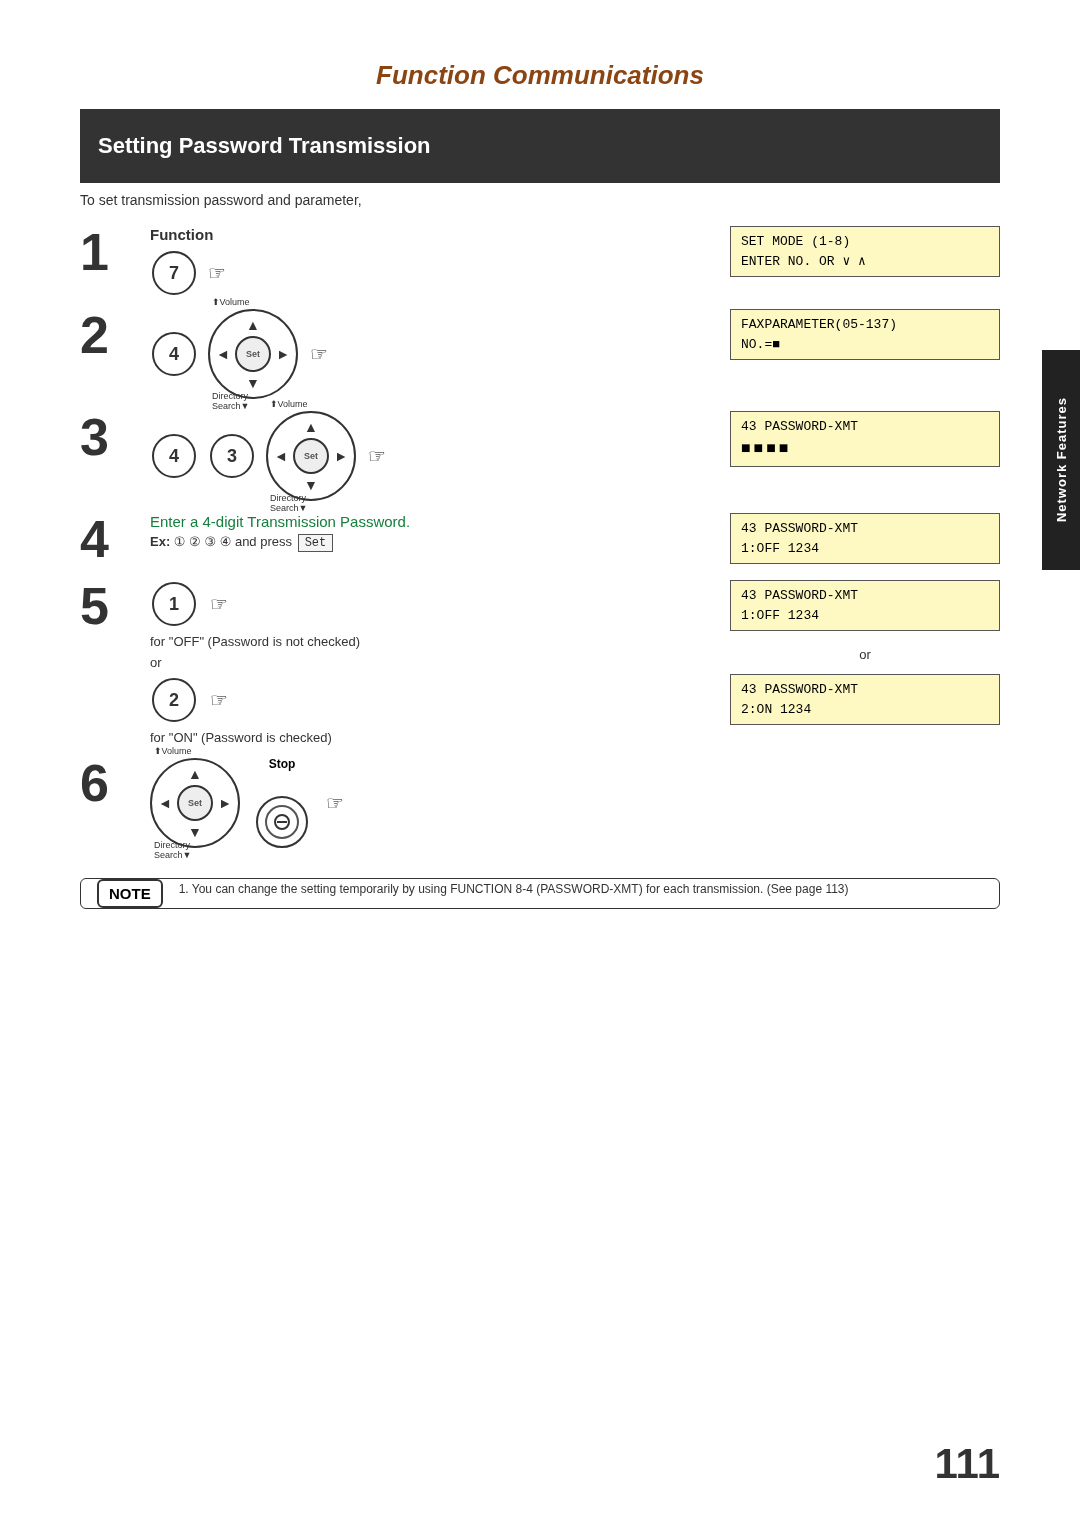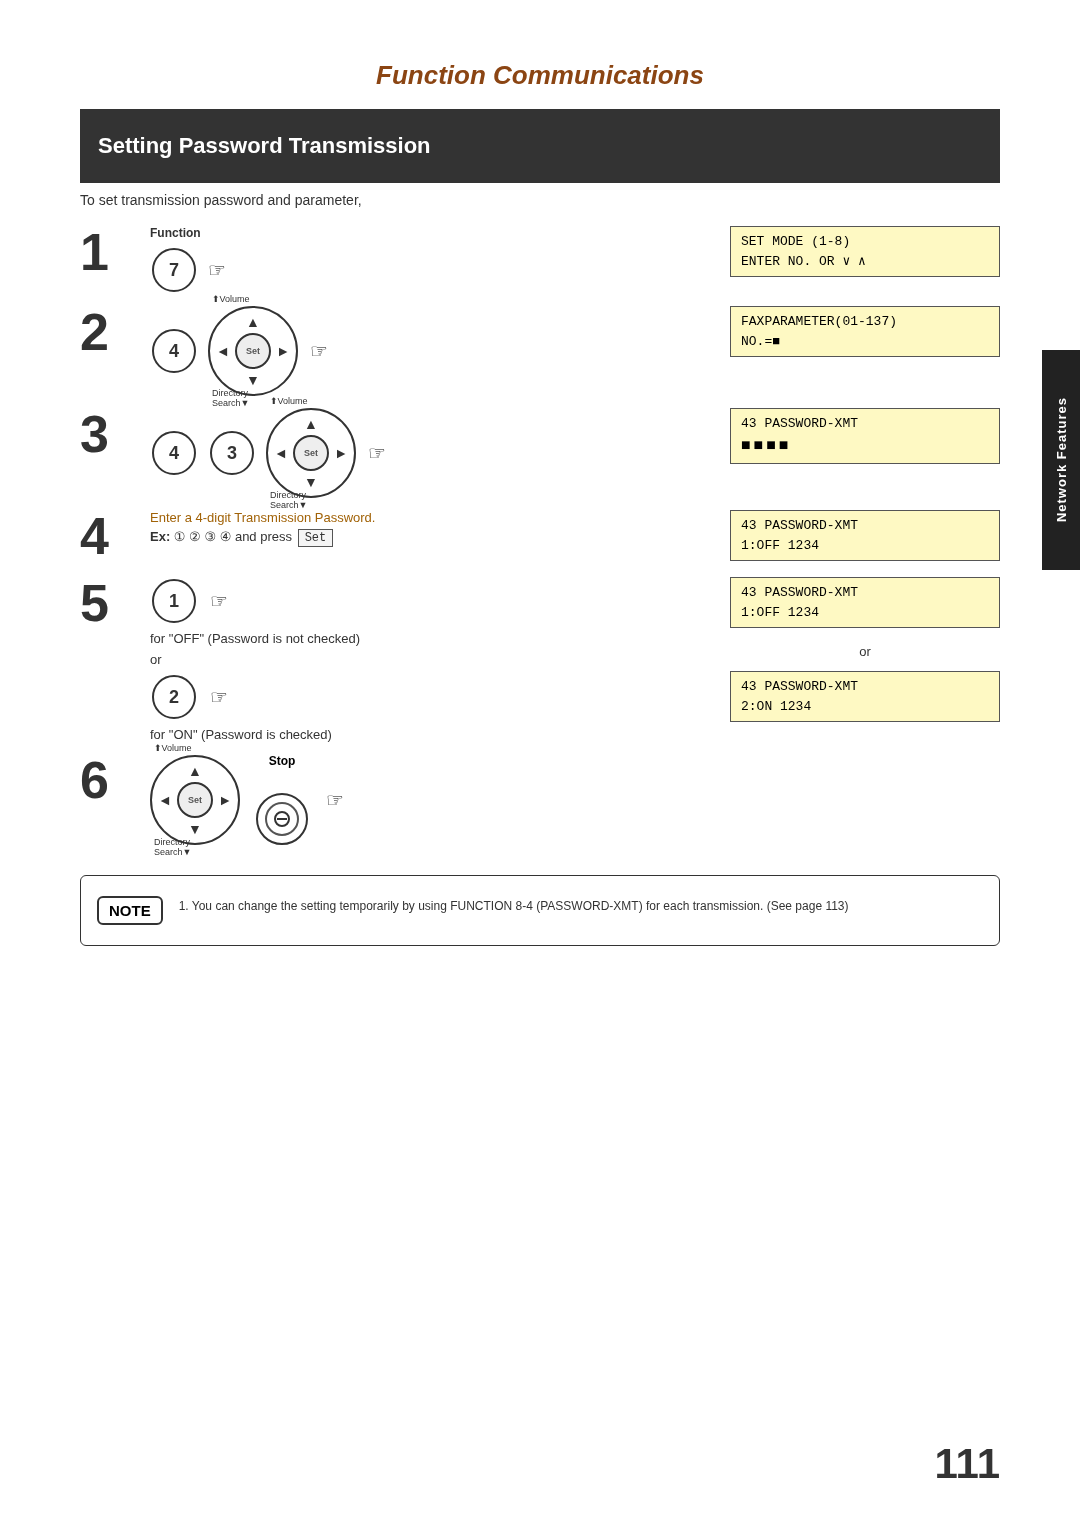--- a/index.html
+++ b/index.html
@@ -156,21 +156,21 @@
       color: #333;
     }
 
     .finger-icon {
       font-size: 20px;
       margin-left: 2px;
     }
 
     
     .function-label {
-      font-size: 12px;
+      font-size: 15px;
       color: #333;
       font-weight: bold;
       margin-bottom: 2px;
     }
 
     .step1-controls {
       display: flex;
       flex-direction: column;
       align-items: flex-start;
       gap: 4px;
@@ -212,21 +212,21 @@
       color: #333;
       margin: 6px 0;
     }
 
     
     .note-box {
       display: flex;
       align-items: flex-start;
       border: 1.5px solid #333;
       border-radius: 6px;
-      padding: 20px 16px;
+      padding: 0 16px;
       margin-top: 30px;
       gap: 16px;
     }
     .note-label {
       font-size: 15px;
       font-weight: bold;
       border: 2px solid #333;
       border-radius: 6px;
       padding: 4px 10px;
       min-width: 60px;
@@ -243,22 +243,22 @@
     .page-number {
       position: absolute;
       bottom: 40px;
       right: 80px;
       font-size: 42px;
       font-weight: bold;
       color: #333;
     }
 
     .step-desc {
-      font-size: 13px;
-      color: #a16207;
+      font-size: 15px;
+      color: #15803d;
     }
 
     .full-step-row {
       display: flex;
       align-items: flex-start;
       margin-bottom: 12px;
     }
 
     .full-step-number {
       font-size: 52px;
@@ -338,21 +338,21 @@
               <div class="nav-dial-inner">Set</div>
               <span style="position:absolute;top:-14px;left:2px;font-size:9px;color:#333;">⬆Volume</span>
               <span style="position:absolute;bottom:-14px;left:2px;font-size:9px;color:#333;">Directory<br>Search▼</span>
             </div>
           </div>
           <span class="finger-icon">☞</span>
         </div>
       </div>
       <div class="full-step-right">
         <div class="lcd-box">
-          <div>FAXPARAMETER(01-137)</div>
+          <div>FAXPARAMETER(05-137)</div>
           <div>NO.=■</div>
         </div>
       </div>
     </div>
   </div>
 
   <div class="full-step-row">
     <div class="full-step-number">3</div>
     <div class="full-step-body">
       <div class="full-step-left">

